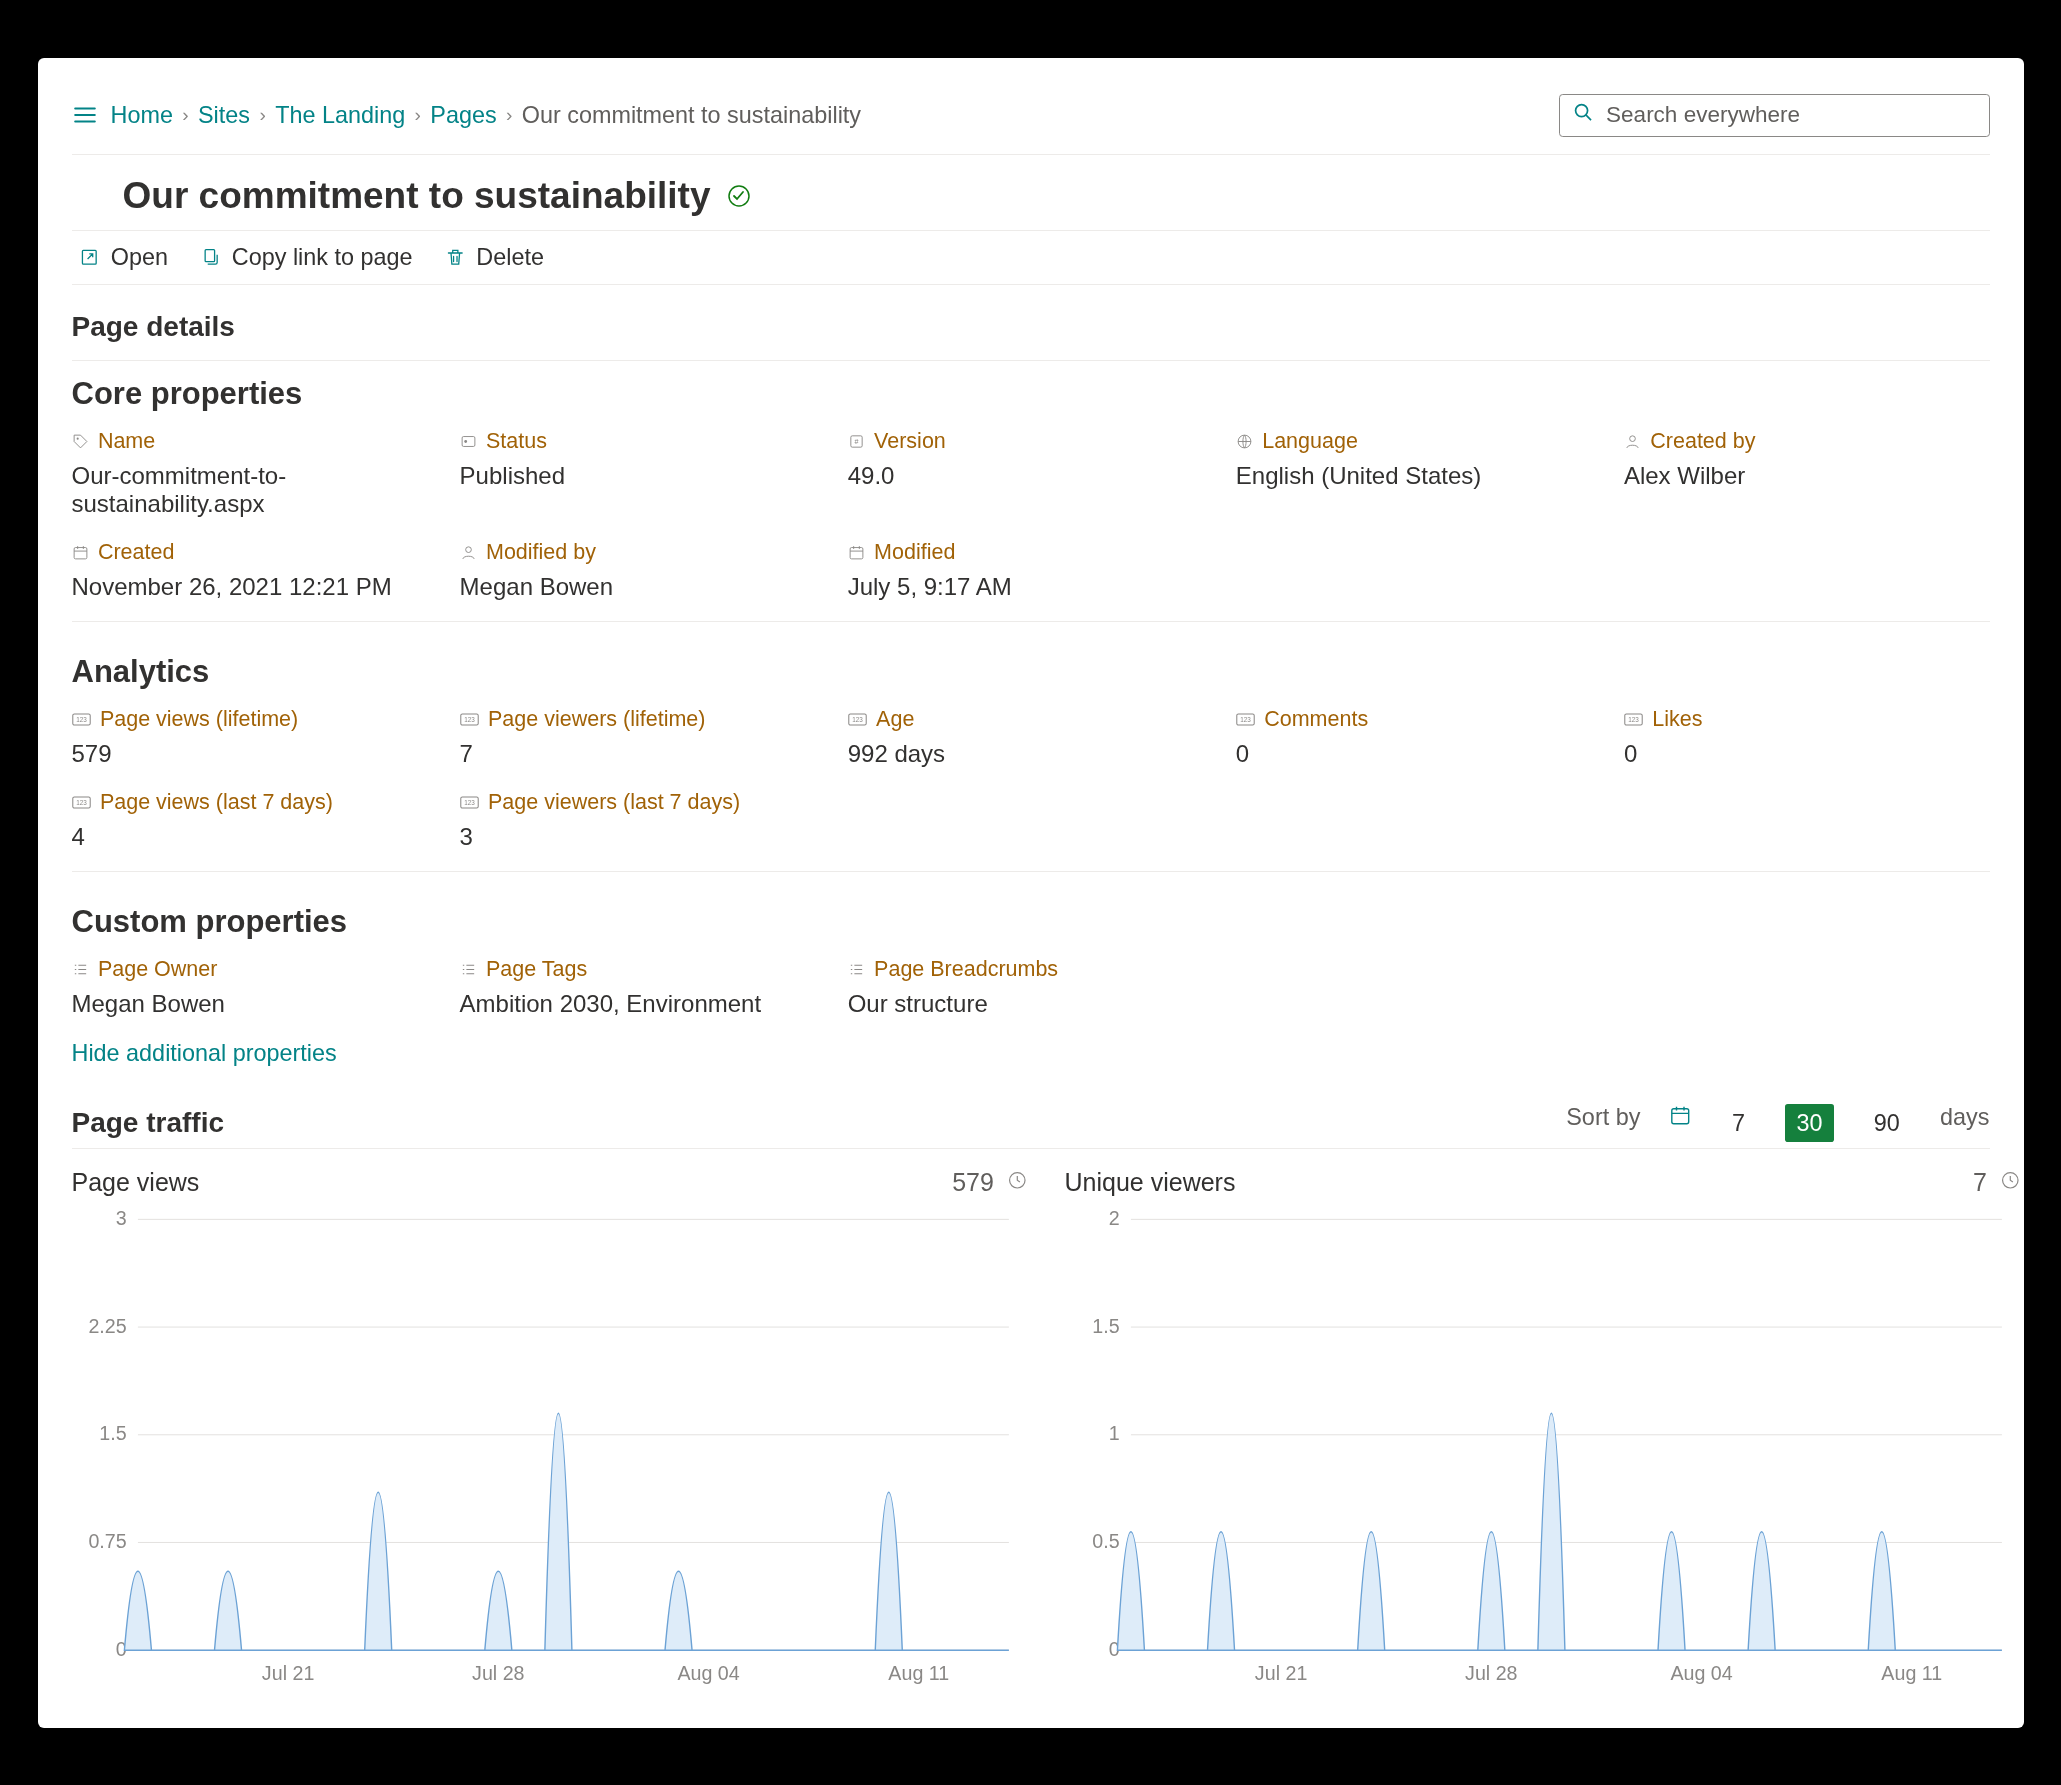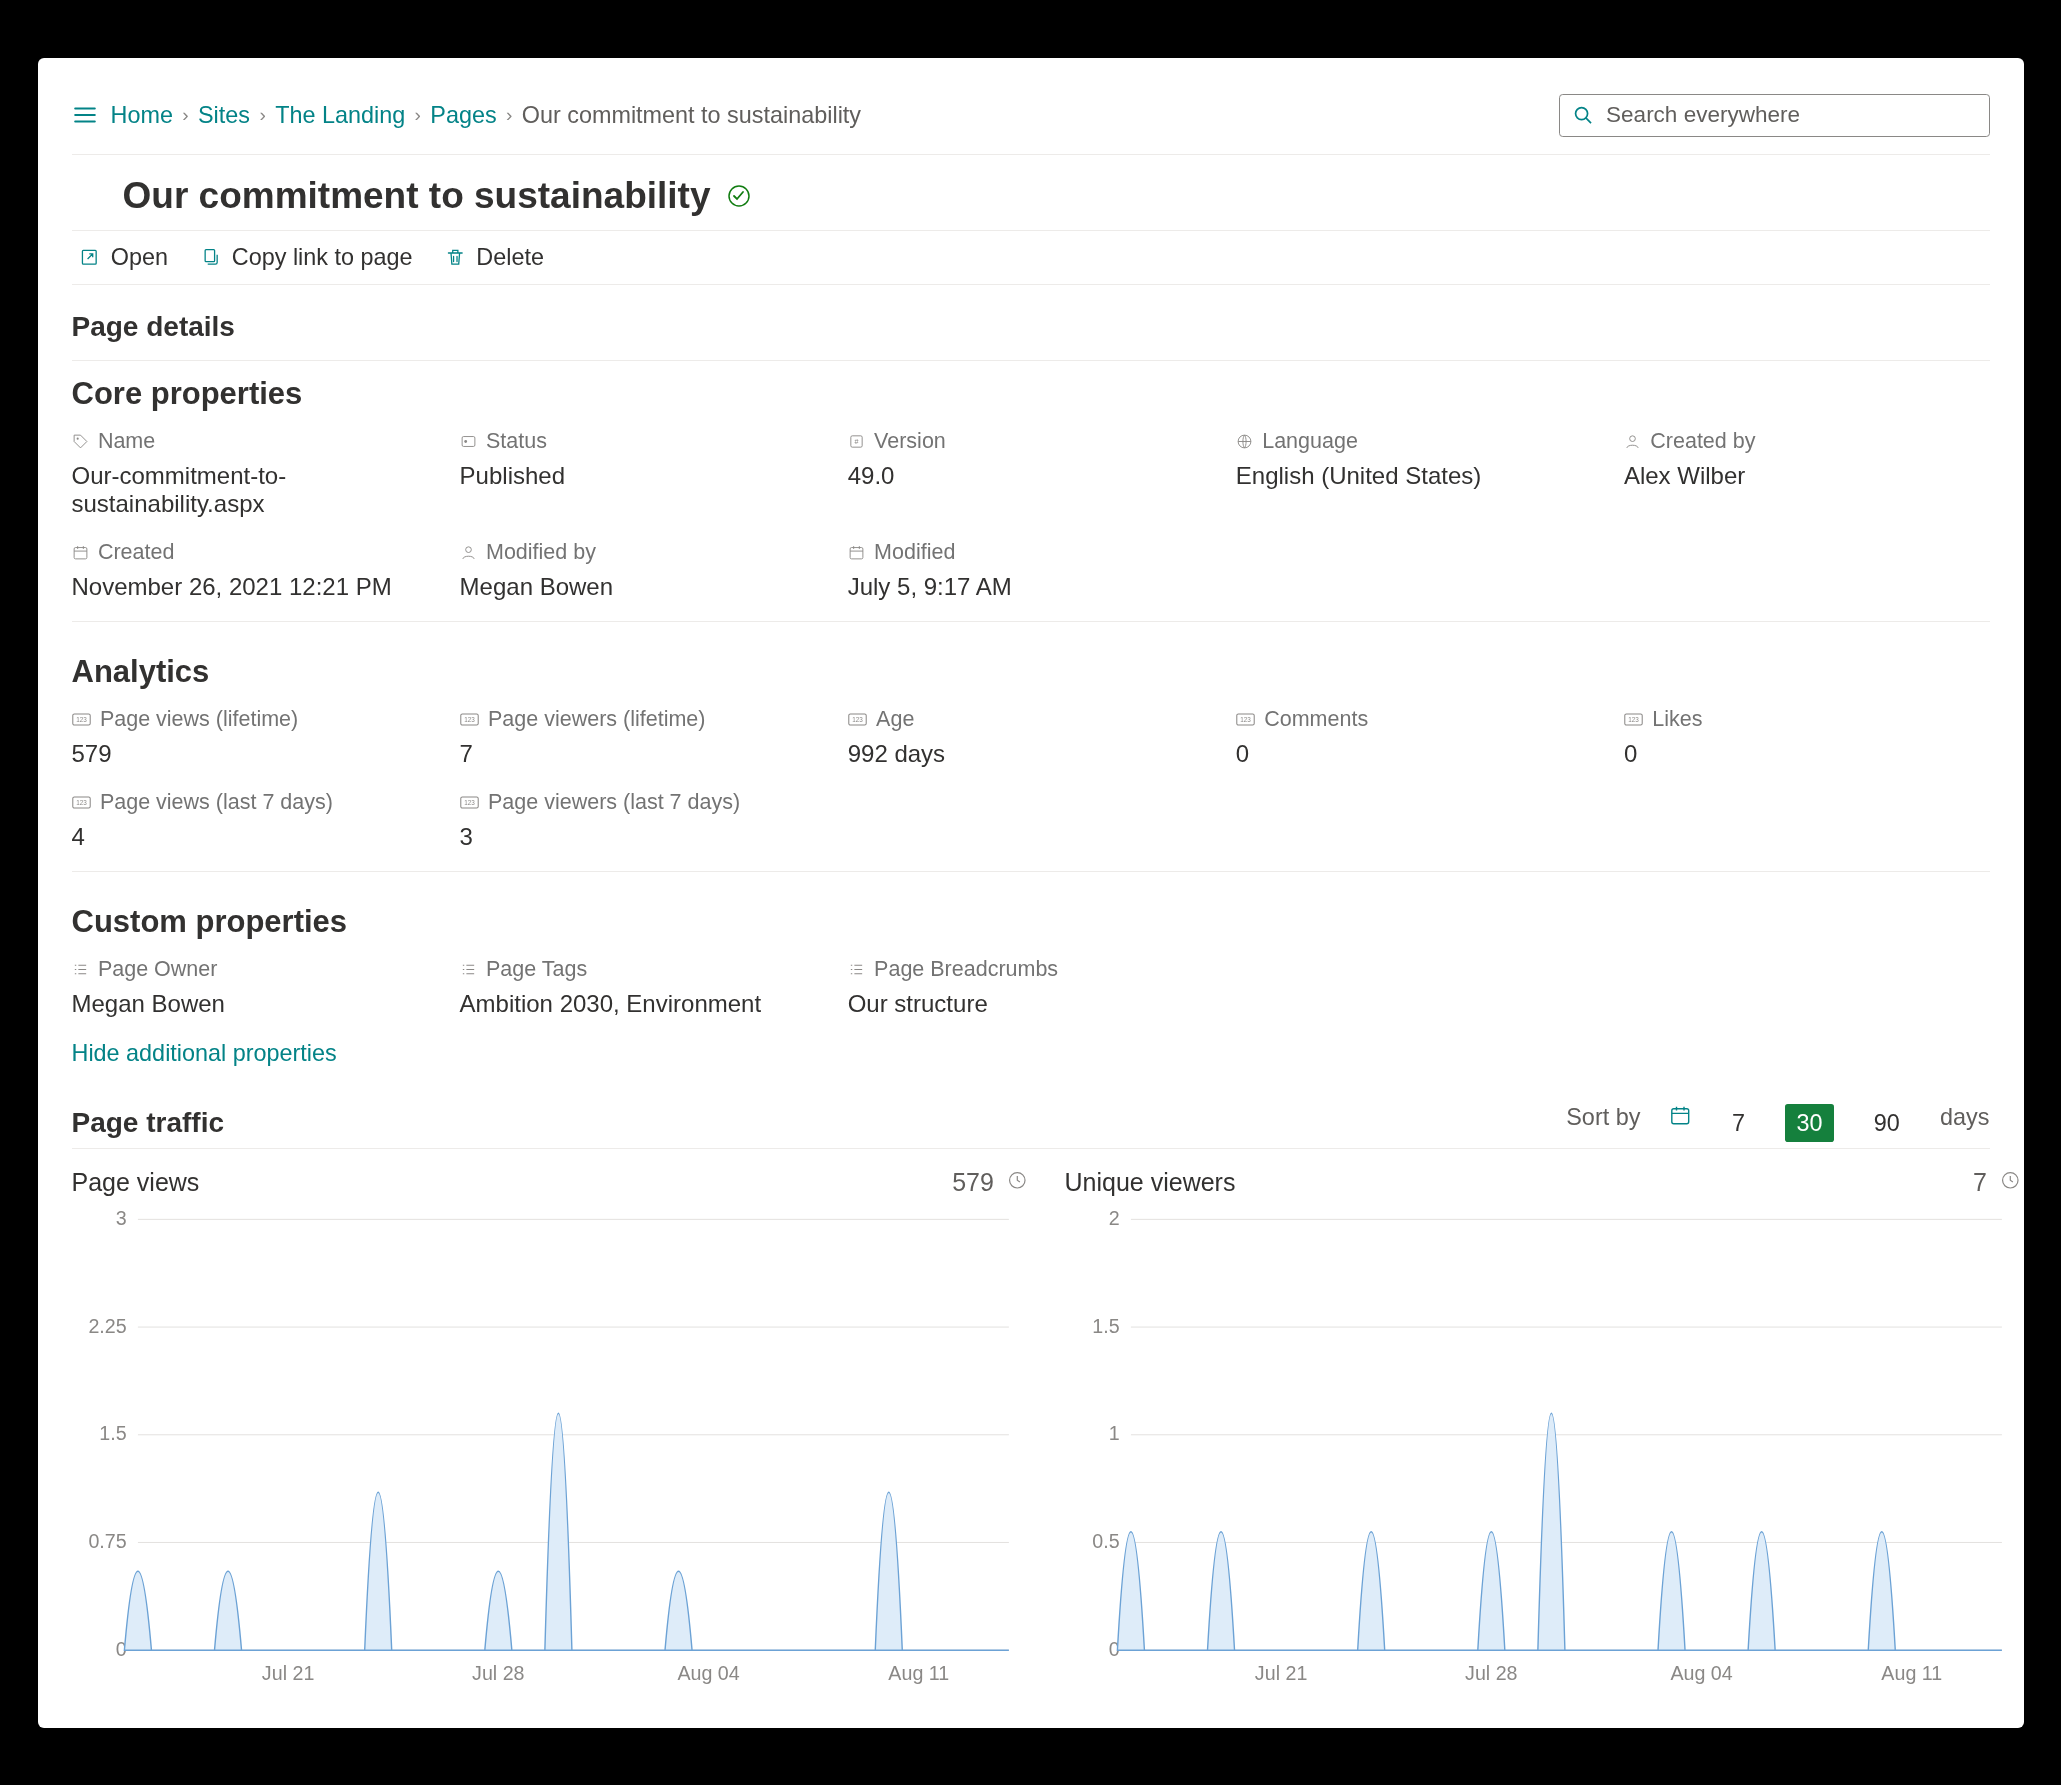--- a/index.html
+++ b/index.html
@@ -38,21 +38,21 @@
       display: flex;
       align-items: center;
       gap: 9.4px;
       font-size: 23.4px;
     }
     .crumbs a { color: #038387; text-decoration: none; }
     .crumbs .chev { color: #8a8886; font-size: 19px; }
     .crumbs .current { color: #605e5c; }
     .search {
       display: flex;
-      align-items: flex-end;
+      align-items: flex-start;
       gap: 13px;
       border: 0.9px solid #8a8886;
       border-radius: 3.7px;
       padding: 7.5px 13px;
       width: 431px;
     }
     .search input { border: none; outline: none; font-size: 22.5px; flex: 1; color: #323130; }
     .search input::placeholder { color: #605e5c; }
     .title-row {
       display: flex;
@@ -100,21 +100,21 @@
       grid-template-columns: repeat(5, 1fr);
       row-gap: 22.5px;
       column-gap: 22.5px;
       padding: 7.5px 0 22.5px;
     }
     .grid.three { grid-template-columns: repeat(5, 1fr); }
     .prop .label {
       display: flex;
       align-items: center;
       gap: 9.4px;
-      color: #737373;
+      color: #a16207;
       font-size: 21.5px;
       margin-bottom: 7.5px;
     }
     .prop .label svg { flex-shrink: 0; }
     .prop .value { font-size: 24px; color: #323130; }
     .link-teal { color: #038387; font-size: 23.4px; cursor: pointer; display: inline-block; margin-bottom: 37px; }
     .traffic-head {
       display: flex;
       align-items: center;
       justify-content: space-between;

